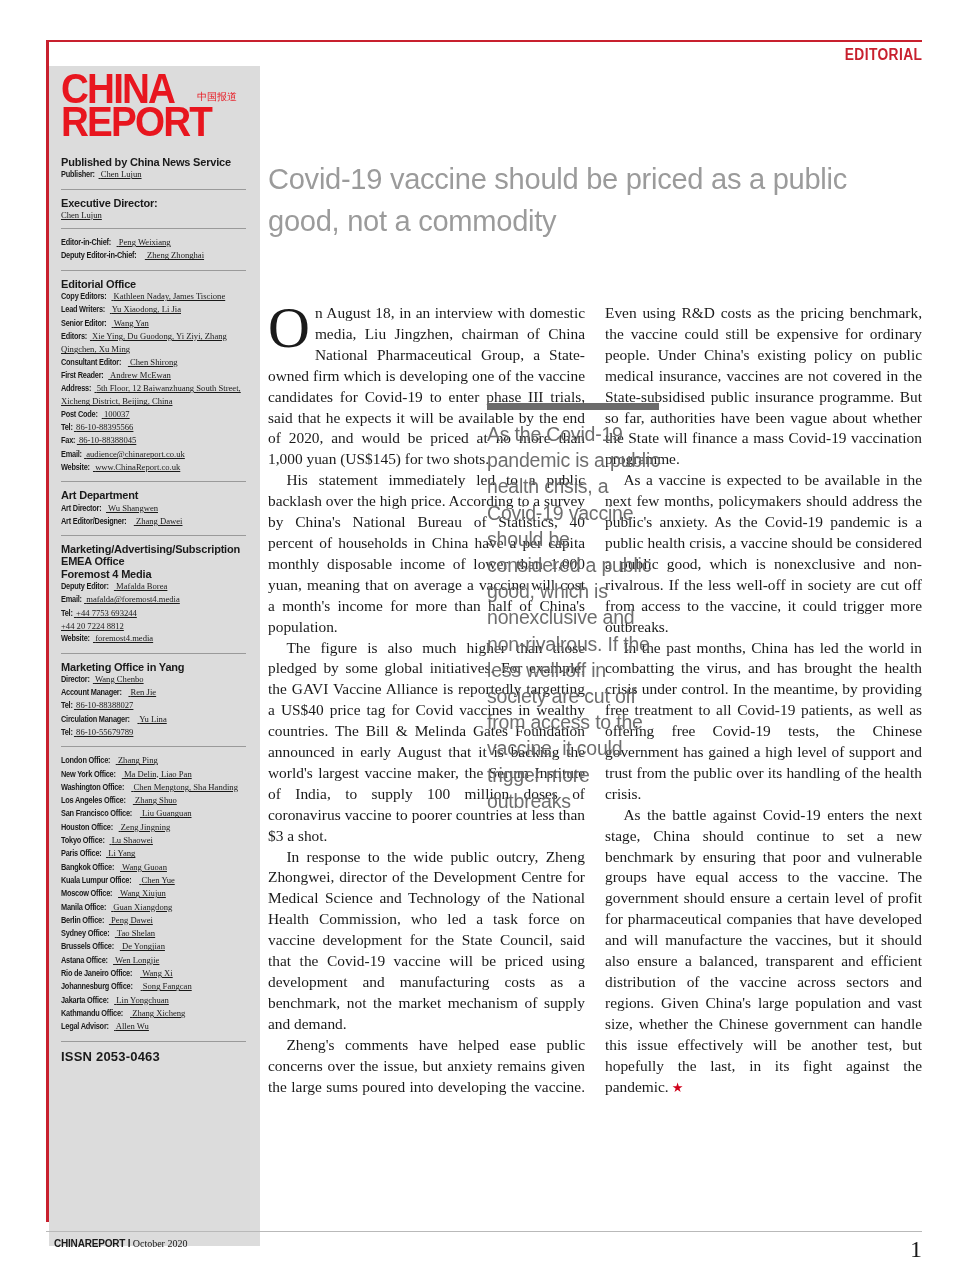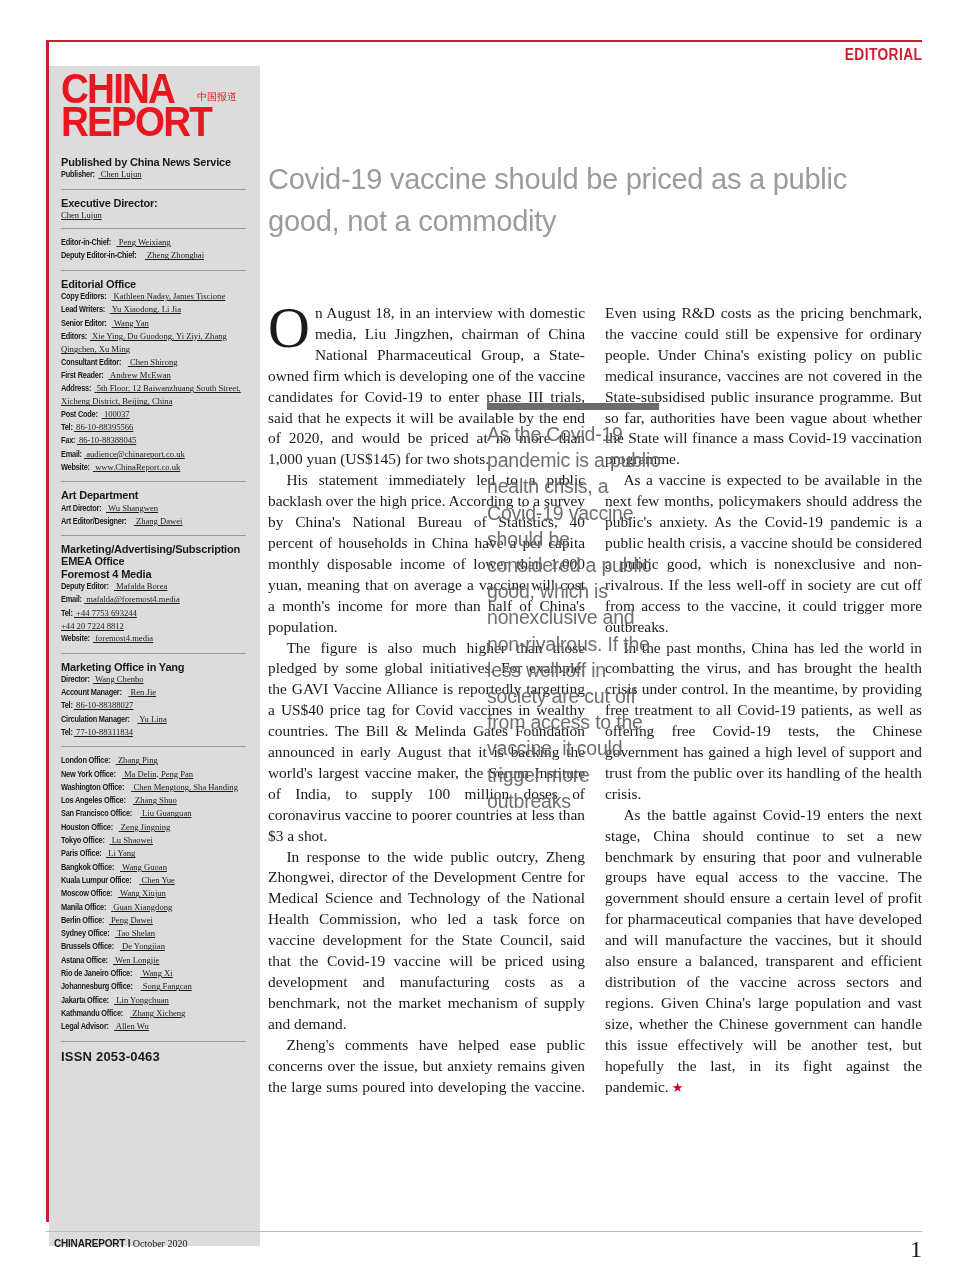--- a/index.html
+++ b/index.html
@@ -280,26 +280,26 @@
           <div class="mast-line"><span>+44 20 7224 8812</span></div>
           <div class="mast-line"><span class="lbl">Website:</span> <span>foremost4.media</span></div>
         </div>
         <div class="mast-sep"></div>
         <div class="mast-block">
           <div class="mast-head">Marketing Office in Yang</div>
           <div class="mast-line"><span class="lbl">Director:</span> <span>Wang Chenbo</span></div>
           <div class="mast-line"><span class="lbl">Account Manager:</span> <span>Ren Jie</span></div>
           <div class="mast-line"><span class="lbl">Tel:</span> <span>86-10-88388027</span></div>
           <div class="mast-line"><span class="lbl">Circulation Manager:</span> <span>Yu Lina</span></div>
-          <div class="mast-line"><span class="lbl">Tel:</span> <span>77-10-88311834</span></div>
+          <div class="mast-line"><span class="lbl">Tel:</span> <span>86-10-55679789</span></div>
         </div>
         <div class="mast-sep"></div>
         <div class="mast-block">
           <div class="mast-line"><span class="lbl">London Office:</span> <span>Zhang Ping</span></div>
-          <div class="mast-line"><span class="lbl">New York Office:</span> <span>Ma Delin, Peng Pan</span></div>
+          <div class="mast-line"><span class="lbl">New York Office:</span> <span>Ma Delin, Liao Pan</span></div>
           <div class="mast-line"><span class="lbl">Washington Office:</span> <span>Chen Mengtong, Sha Handing</span></div>
           <div class="mast-line"><span class="lbl">Los Angeles Office:</span> <span>Zhang Shuo</span></div>
           <div class="mast-line"><span class="lbl">San Francisco Office:</span> <span>Liu Guanguan</span></div>
           <div class="mast-line"><span class="lbl">Houston Office:</span> <span>Zeng Jingning</span></div>
           <div class="mast-line"><span class="lbl">Tokyo Office:</span> <span>Lu Shaowei</span></div>
           <div class="mast-line"><span class="lbl">Paris Office:</span> <span>Li Yang</span></div>
           <div class="mast-line"><span class="lbl">Bangkok Office:</span> <span>Wang Guoan</span></div>
           <div class="mast-line"><span class="lbl">Kuala Lumpur Office:</span> <span>Chen Yue</span></div>
           <div class="mast-line"><span class="lbl">Moscow Office:</span> <span>Wang Xiujun</span></div>
           <div class="mast-line"><span class="lbl">Manila Office:</span> <span>Guan Xiangdong</span></div>

